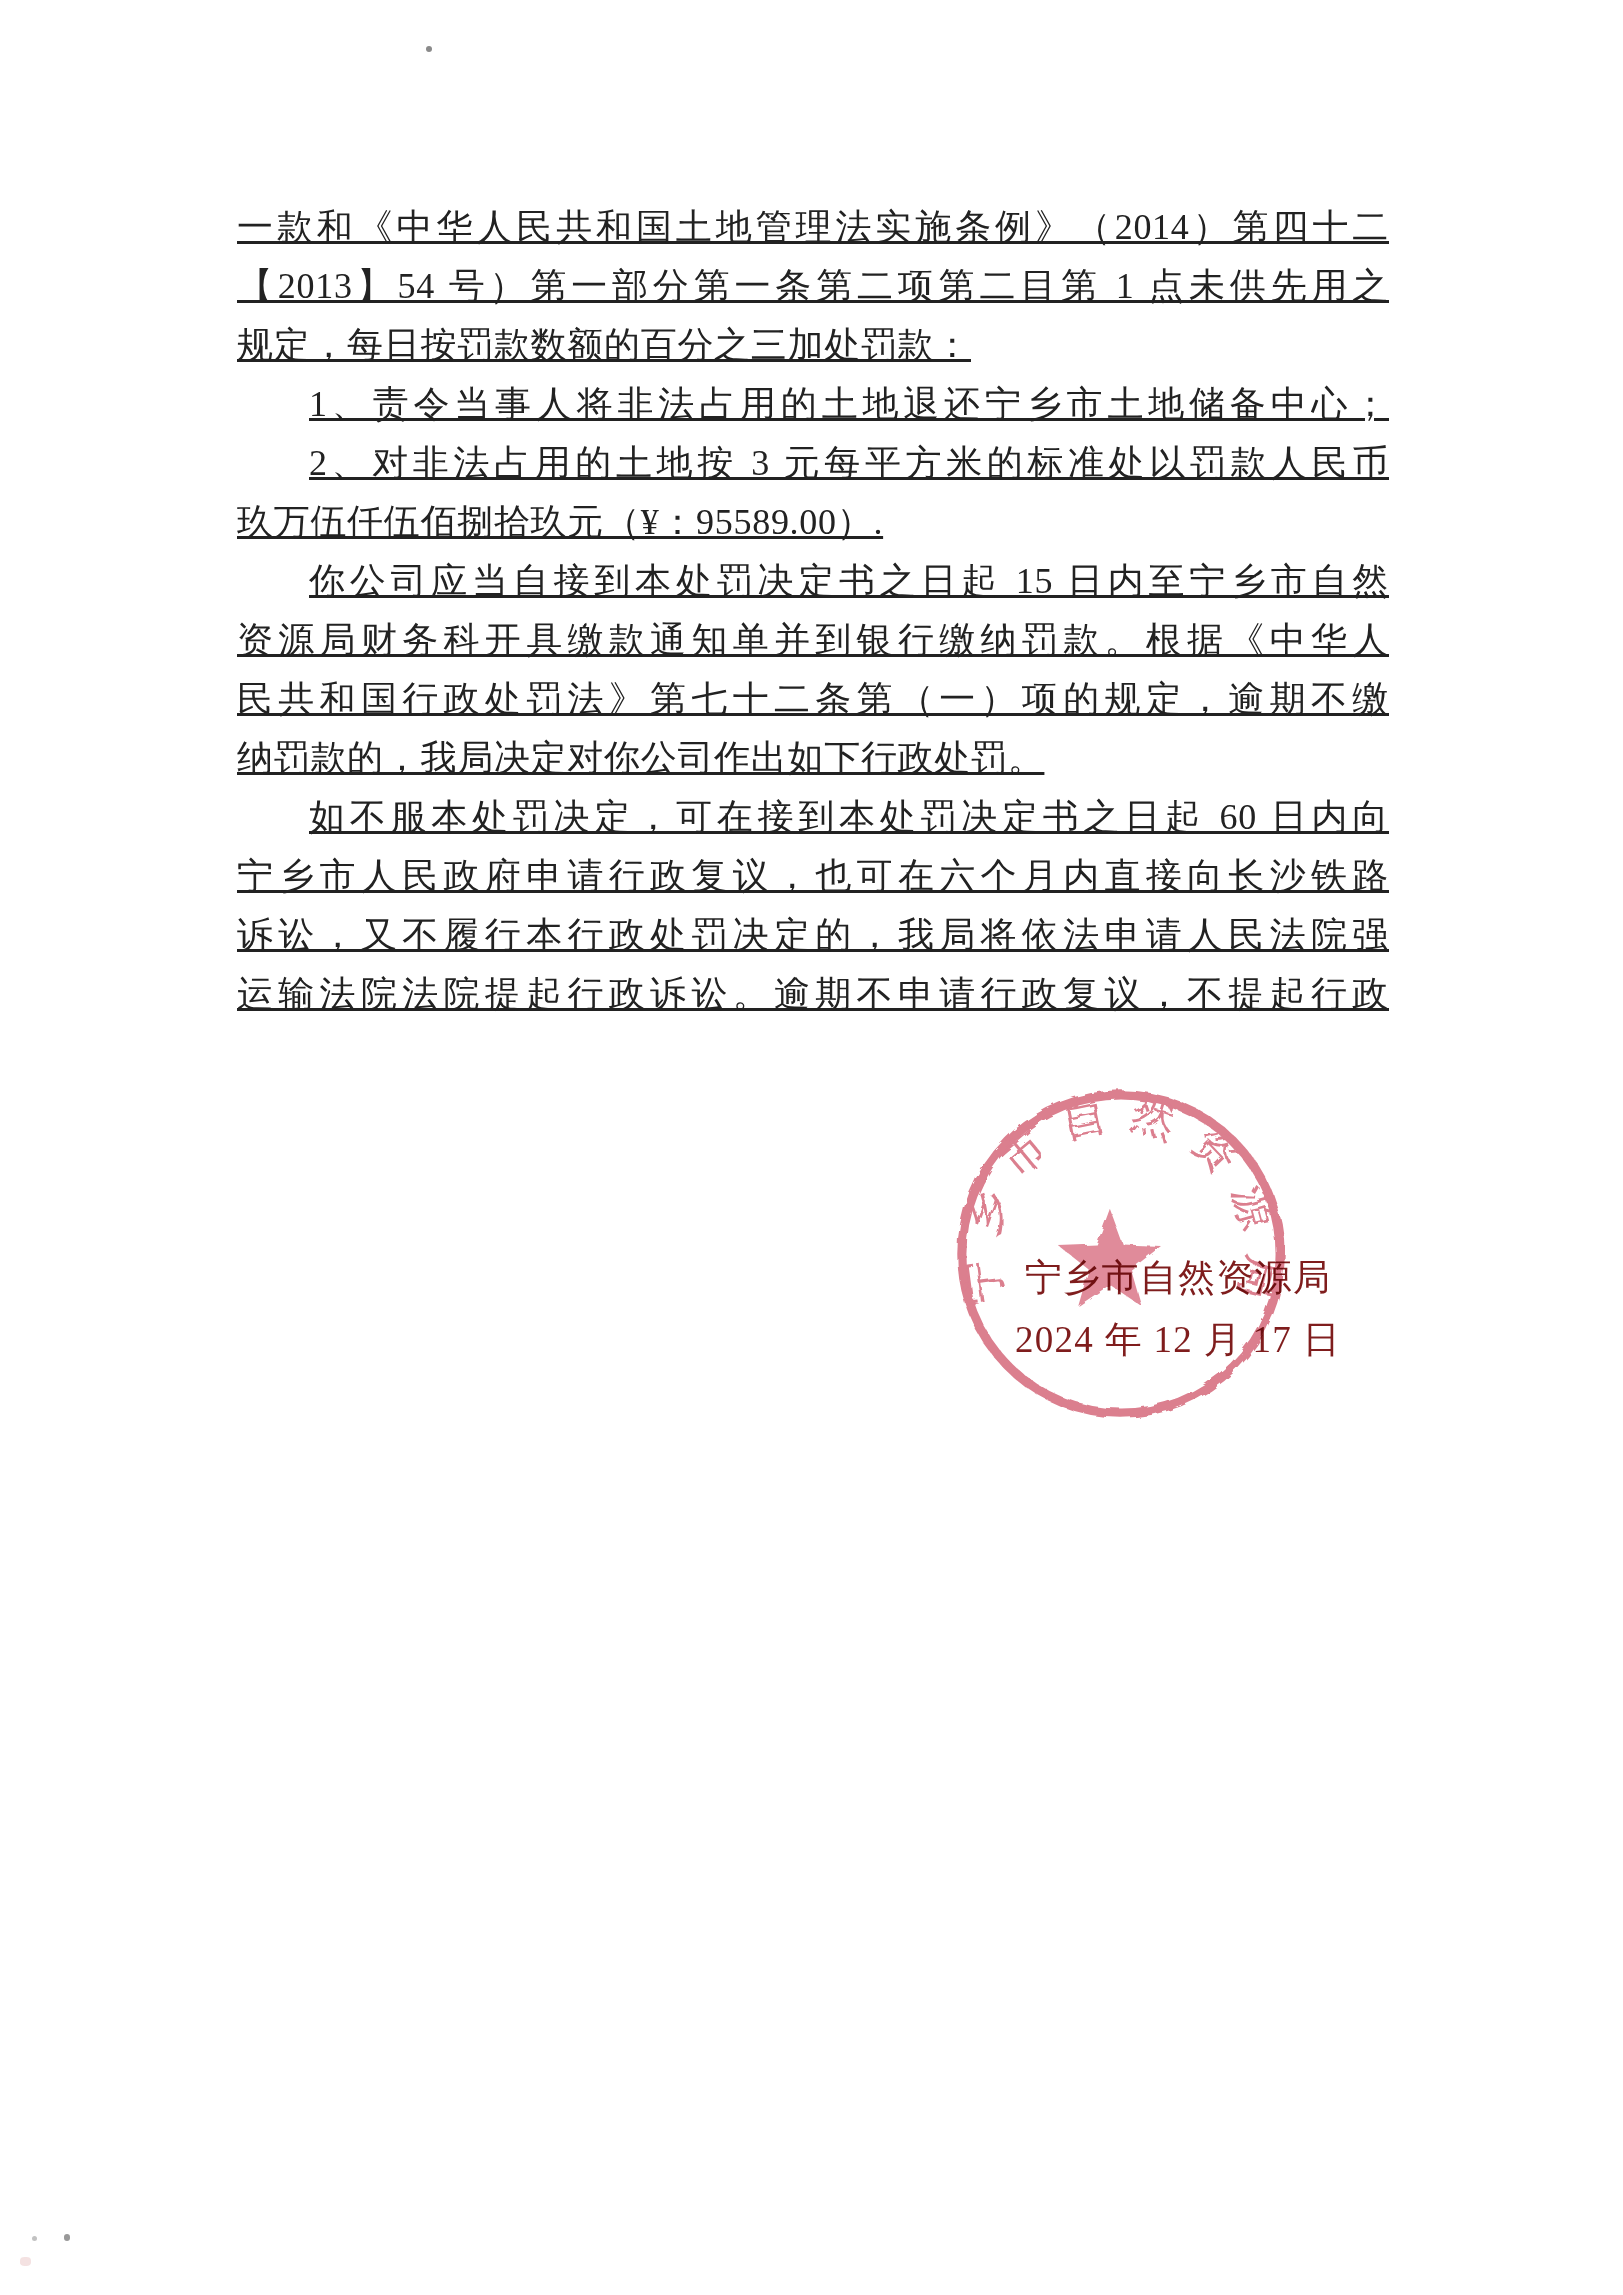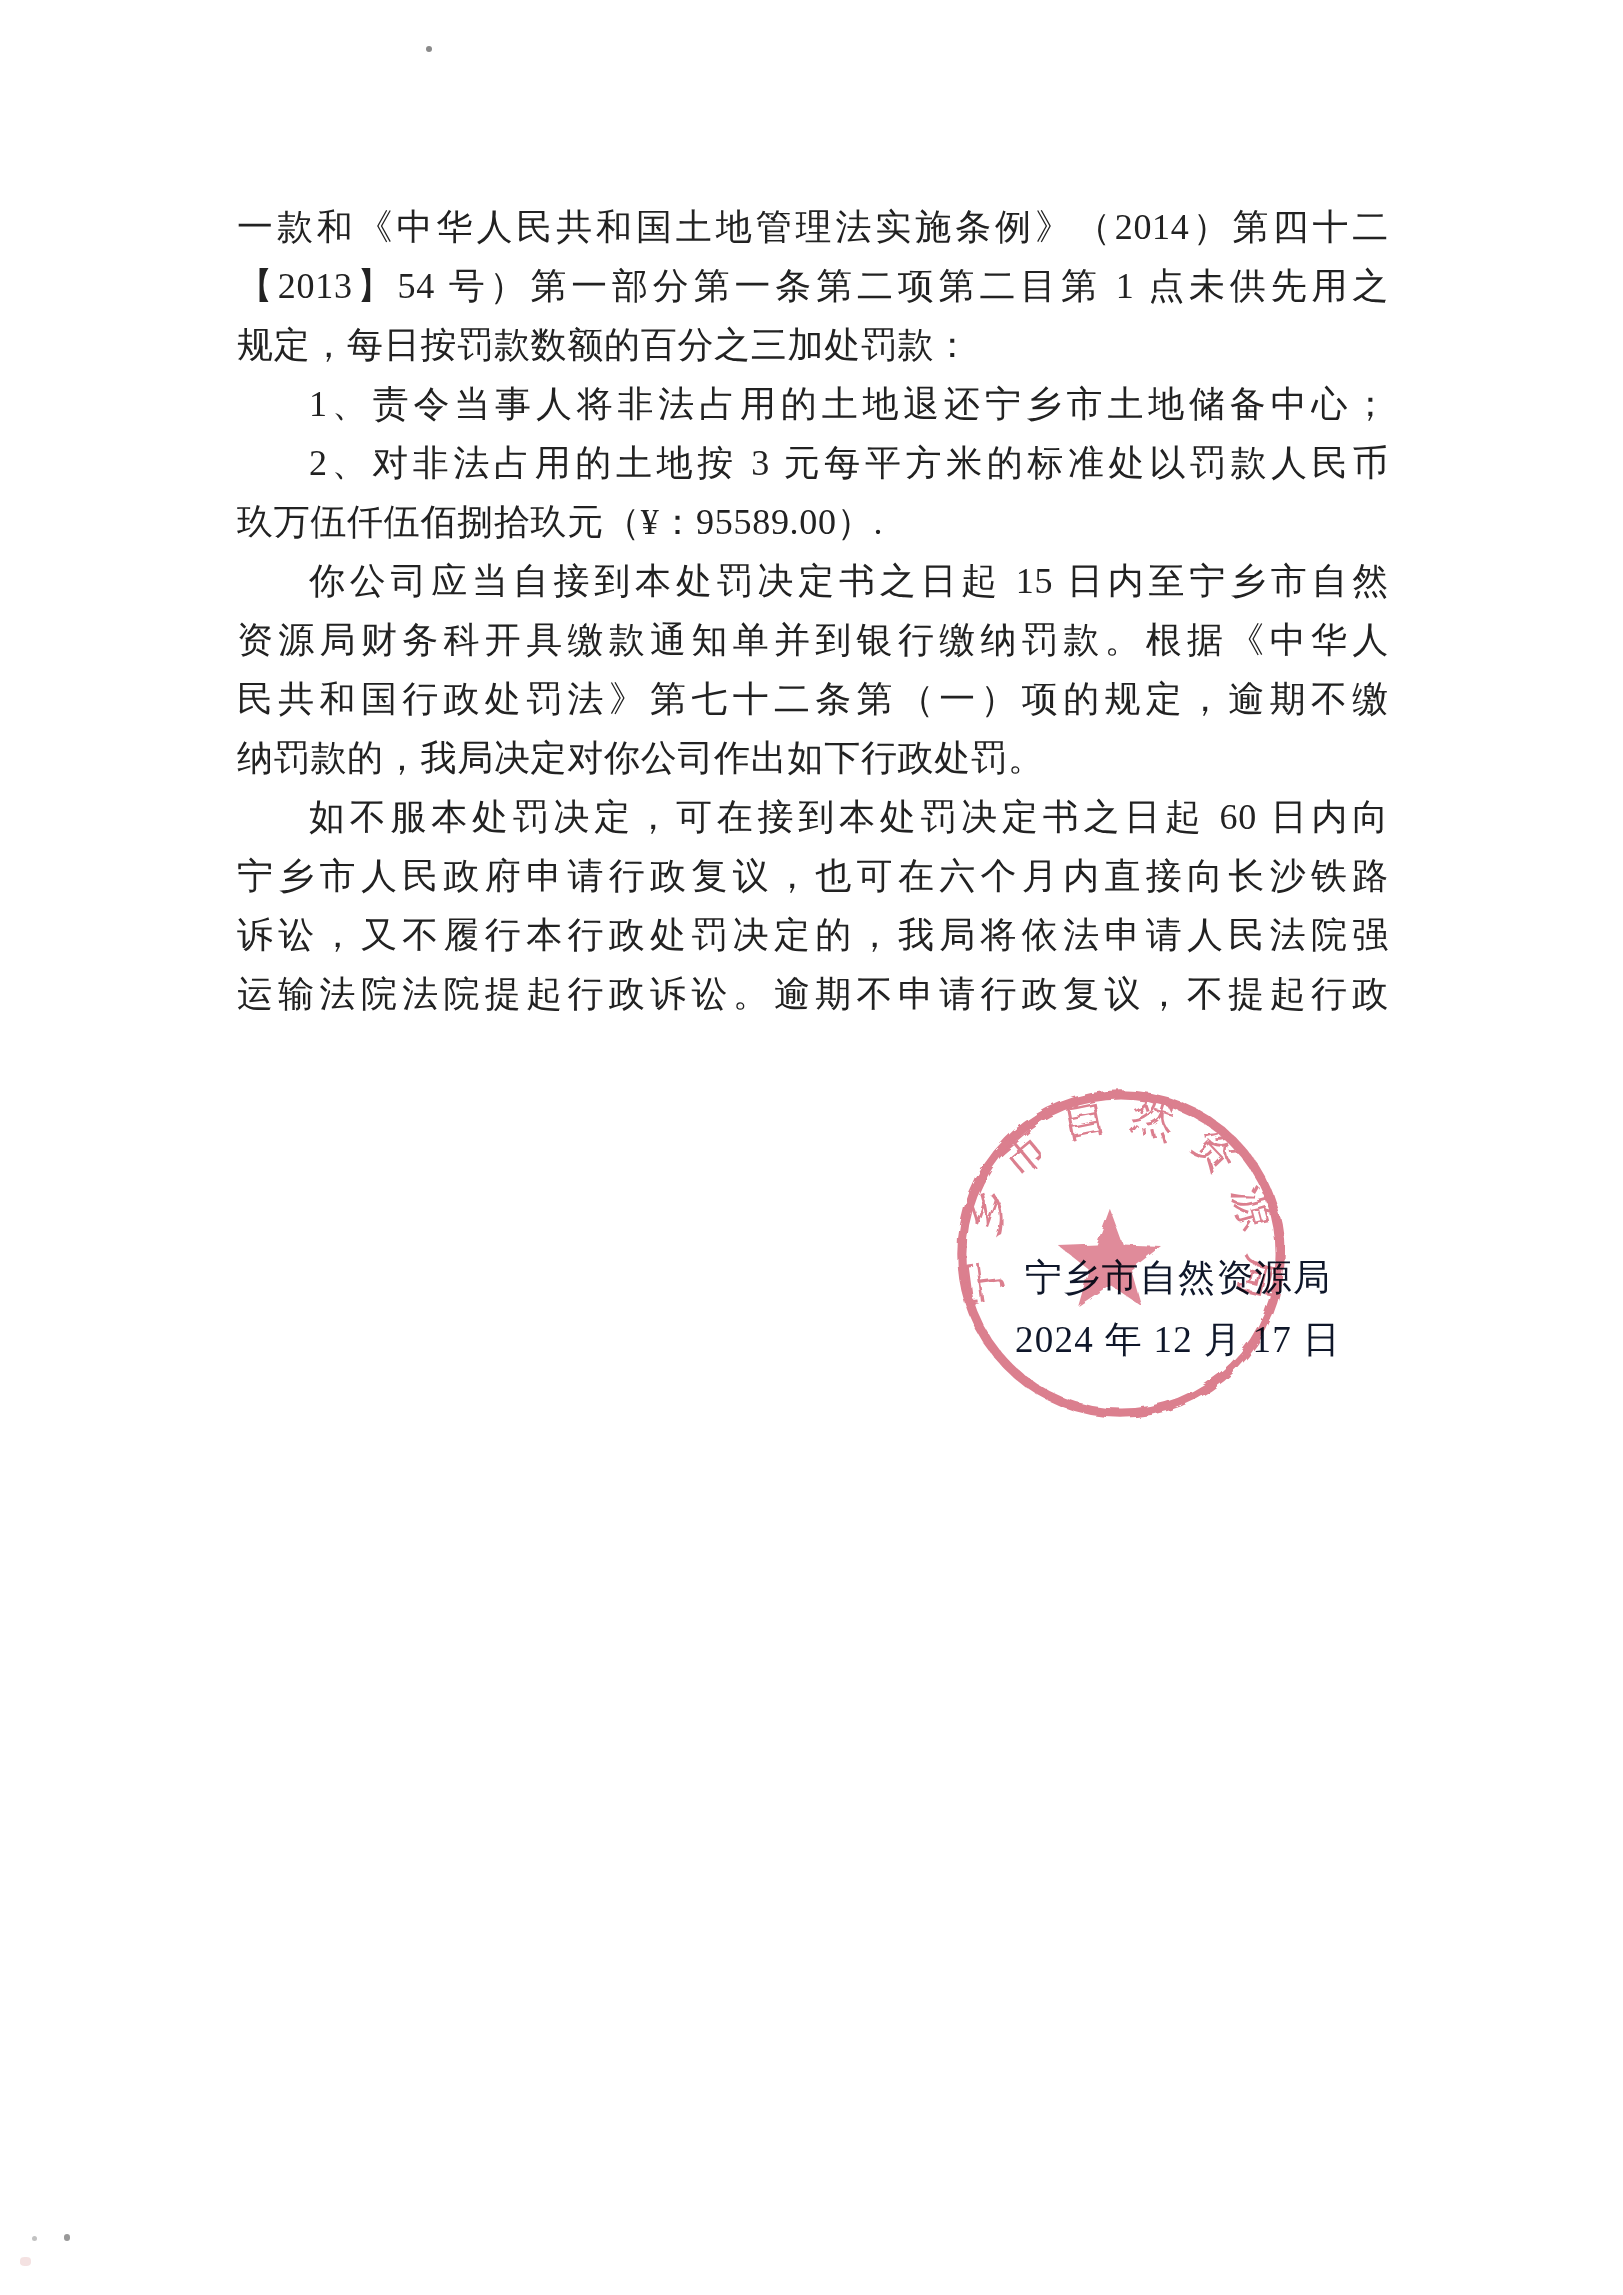--- a/index.html
+++ b/index.html
@@ -8,26 +8,26 @@
     width:1623px;height:2295px;
     background:#ffffff;
     overflow:hidden;
     font-family:"Liberation Serif","DejaVu Serif",serif;
   }
   .body-text{
     position:absolute;left:237px;top:198px;width:1152px;
     font-size:36px;line-height:59px;color:#222222;
     letter-spacing:0.7px;
   }
-  .line{height:59px;overflow:visible;}
+  .line{height:59px;overflow:visible;text-decoration:underline;}
   .fill{text-align:justify;text-align-last:justify;}
   .ind{text-indent:72px;}
   .signature{
     position:absolute;left:949px;top:1247px;width:458px;
-    text-align:center;font-size:37px;line-height:62px;color:#0f172a;
+    text-align:center;font-size:37px;line-height:62px;color:#7f1d1d;
     letter-spacing:1.3px;
   }
   .seal{
     position:absolute;left:954px;top:1087px;width:334px;height:334px;
     mix-blend-mode:multiply;opacity:0.88;
   }
   .speck{position:absolute;border-radius:50%;}
   .speck-a{left:426px;top:46px;width:5.9px;height:5.9px;background:#8a8a8a;}
   .speck-b{left:32px;top:2236px;width:5.2px;height:5.2px;background:#c2c2c2;}
   .speck-c{left:64px;top:2234px;width:5.9px;height:6.5px;background:#999999;}

